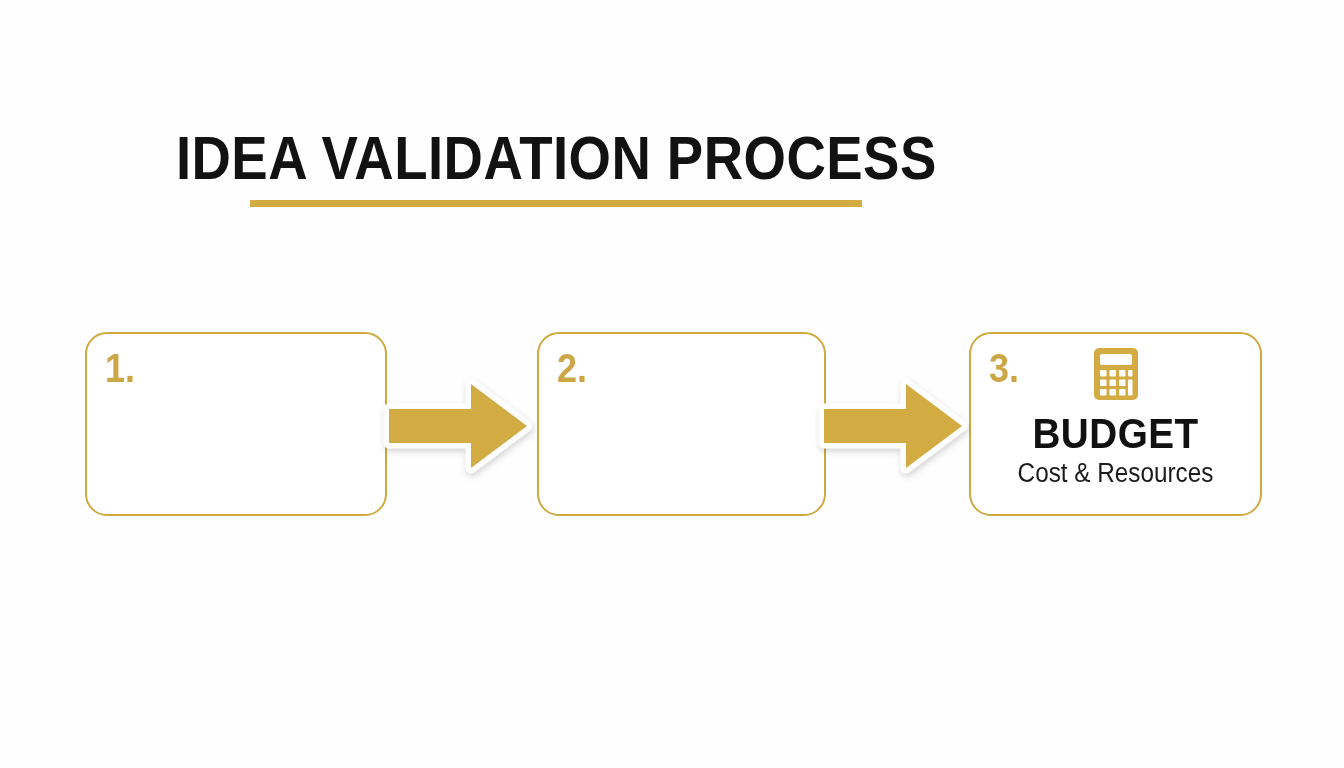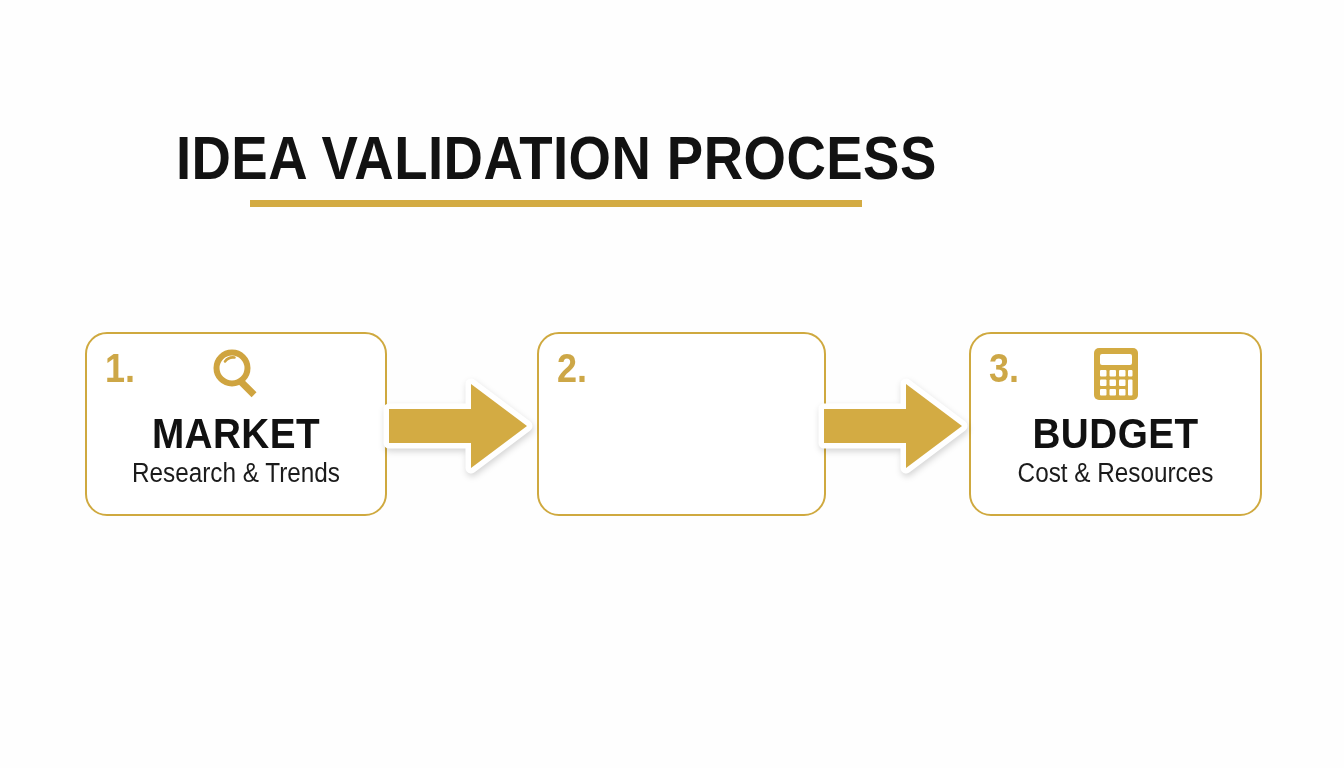--- a/index.html
+++ b/index.html
@@ -140,31 +140,20 @@
 
   <div class="title-block">
     <div class="title-text">IDEA VALIDATION PROCESS</div>
     <div class="title-rule"></div>
   </div>
 
   <div class="flow">
 
     <div class="card card-1">
       <div class="card-num">1.</div>
-      <div class="card-inner">
-        <div class="icon-wrap">
-          <svg width="60" height="56" viewBox="0 0 60 56" aria-hidden="true">
-            <circle cx="26" cy="22" r="15.5" fill="none" stroke="#cfa440" stroke-width="6"></circle>
-            <path d="M19 15.5 A10 10 0 0 1 28.5 11.5" fill="none" stroke="#cfa440" stroke-width="2.6" stroke-linecap="round"></path>
-            <path d="M36.2 32.0 L50.5 46.3 L45.6 51.2 L31.3 36.9 Z" fill="#cfa440"></path>
-          </svg>
-        </div>
-        <div class="card-title">MARKET</div>
-        <div class="card-sub">Research &amp; Trends</div>
-      </div>
     </div>
 
     <div class="arrow arrow-1">
       <svg width="150" height="104" viewBox="0 0 150 104" aria-hidden="true">
         <path d="M6 35 L88 35 L88 10 L144 52 L88 94 L88 69 L6 69 Z" fill="#d3ab43" stroke="#ffffff" stroke-width="11" stroke-linejoin="round"></path>
         <path d="M6 35 L88 35 L88 10 L144 52 L88 94 L88 69 L6 69 Z" fill="#d3ab43"></path>
       </svg>
     </div>
 
     <div class="card card-2">

